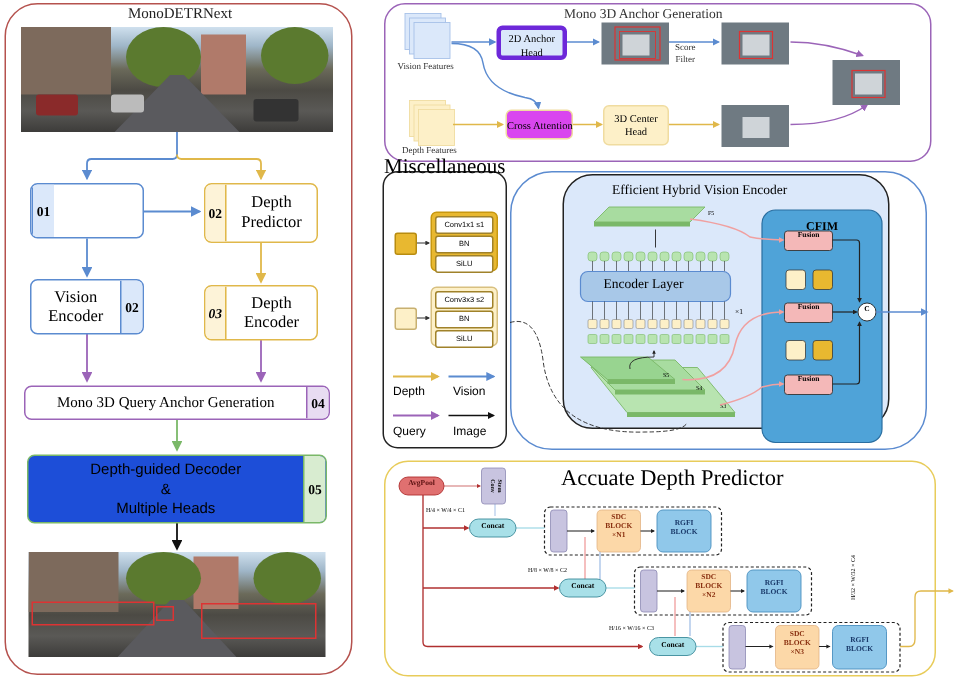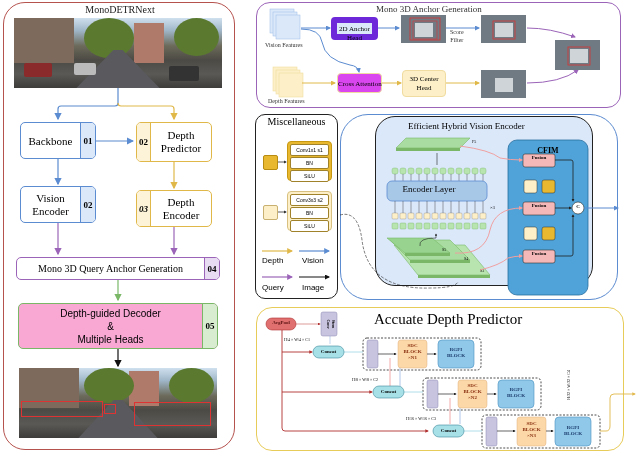--- a/index.html
+++ b/index.html
@@ -55,21 +55,20 @@
   <path d="M58,159 V184" fill="none" stroke="#5b8bd0" stroke-width="1.2" marker-end="url(#ab)"></path>
   <path d="M174,162 V188" fill="none" stroke="#e0b84a" stroke-width="1.2" marker-end="url(#ay)"></path>
   <path d="M58,222 V254" fill="none" stroke="#9b64b8" stroke-width="1.2" marker-end="url(#ap)"></path>
   <path d="M174,226 V254" fill="none" stroke="#9b64b8" stroke-width="1.2" marker-end="url(#ap)"></path>
   <path d="M118,280 V300" fill="none" stroke="#7ab868" stroke-width="1.2" marker-end="url(#ag)"></path>
   <path d="M118,348 V366" fill="none" stroke="#111" stroke-width="1.2" marker-end="url(#ak)"></path>
 </svg>
 <div class="abs serif" style="left:178px;top:105px;font-size:7px;color:#333;margin-top:20px;">Accurate</div>
 
 <div class="abs" style="left:20px;top:122px;width:76px;height:37px;border:1.3px solid #5b8bd0;border-radius:5px;box-sizing:border-box;background:#fff;display:flex;overflow:hidden;">
-  <div class="serif" style="flex:1;display:flex;align-items:center;justify-content:center;font-size:11px;">Backbone</div>
   <div class="serif" style="width:14px;background:#dbe8fa;border-left:1.3px solid #5b8bd0;display:flex;align-items:center;justify-content:center;font-size:9px;font-weight:bold;">01</div>
 </div>
 
 <div class="abs" style="left:136px;top:122px;width:76px;height:40px;border:1.3px solid #e0b84a;border-radius:5px;box-sizing:border-box;background:#fff;display:flex;overflow:hidden;">
   <div class="serif" style="width:13px;background:#fdf3d8;border-right:1.3px solid #e0b84a;display:flex;align-items:center;justify-content:center;font-size:9px;font-weight:bold;">02</div>
   <div class="serif" style="flex:1;display:flex;align-items:center;justify-content:center;font-size:11px;white-space:pre-line;text-align:center;line-height:13px;">Depth
 Predictor</div>
 </div>
 
 <div class="abs" style="left:20px;top:186px;width:76px;height:37px;border:1.3px solid #5b8bd0;border-radius:5px;box-sizing:border-box;background:#fff;display:flex;overflow:hidden;">
@@ -82,21 +81,21 @@
   <div class="serif" style="width:13px;background:#fdf3d8;border-right:1.3px solid #e0b84a;display:flex;align-items:center;justify-content:center;font-size:9px;font-weight:bold;font-style:italic;">03</div>
   <div class="serif" style="flex:1;display:flex;align-items:center;justify-content:center;font-size:11px;white-space:pre-line;text-align:center;line-height:13px;">Depth
 Encoder</div>
 </div>
 
 <div class="abs" style="left:16px;top:257px;width:204px;height:23px;border:1.3px solid #9b64b8;border-radius:5px;box-sizing:border-box;background:#fff;display:flex;overflow:hidden;">
   <div class="serif" style="flex:1;display:flex;align-items:center;justify-content:center;font-size:10px;">Mono 3D Query Anchor Generation</div>
   <div class="serif" style="width:14px;background:#e8dcf2;border-left:1.3px solid #9b64b8;display:flex;align-items:center;justify-content:center;font-size:9px;font-weight:bold;">04</div>
 </div>
 
-<div class="abs" style="left:18px;top:303px;width:200px;height:46px;border:1.3px solid #7ab868;border-radius:5px;box-sizing:border-box;background:#f9a8d4;display:flex;overflow:hidden;">
+<div class="abs" style="left:18px;top:303px;width:200px;height:46px;border:1.3px solid #7ab868;border-radius:5px;box-sizing:border-box;background:#1d4ed8;display:flex;overflow:hidden;">
   <div class="sans" style="flex:1;display:flex;align-items:center;justify-content:center;font-size:10px;white-space:pre-line;text-align:center;line-height:13px;">Depth-guided Decoder
 &amp;
 Multiple Heads</div>
   <div class="serif" style="width:14px;background:#d8ecd0;border-left:1.3px solid #7ab868;display:flex;align-items:center;justify-content:center;font-size:9px;font-weight:bold;">05</div>
 </div>
 
 <div class="abs photo" style="left:19px;top:368px;width:198px;height:70px;">
   <div class="bld" style="left:0;top:0;width:60px;height:40px;background:#7d6a5c;"></div>
   <div class="bld" style="left:110px;top:3px;width:30px;height:35px;background:#b07a6a;"></div>
   <div class="tree" style="left:65px;top:0;width:50px;height:35px;"></div>
@@ -156,30 +155,30 @@
       <rect x="245" y="78" width="18" height="14" fill="#cfd4d8"></rect>
     </g>
   <g>
       <rect x="305" y="40" width="45" height="30" fill="#6f7a82"></rect>
       <rect x="320" y="49" width="18" height="14" fill="#cfd4d8"></rect>
       <rect x="318" y="47" width="22" height="18" fill="none" stroke="#d33" stroke-width="0.8"></rect>
     </g>
 </svg>
 <div class="abs serif" style="left:265px;top:42px;font-size:6px;color:#333;">Vision Features</div>
 <div class="abs serif" style="left:268px;top:98px;font-size:6px;color:#333;">Depth Features</div>
-<div class="abs serif" style="left:331px;top:17px;width:47px;height:23px;background:#dbe8fa;border:6px solid #6d28d9;border-radius:4px;font-size:7px;text-align:center;white-space:pre-line;line-height:9px;box-sizing:border-box;padding-top:2px;">2D Anchor
+<div class="abs serif" style="left:331px;top:17px;width:47px;height:23px;background:#dbe8fa;border:3px solid #6d28d9;border-radius:4px;font-size:7px;text-align:center;white-space:pre-line;line-height:9px;box-sizing:border-box;padding-top:2px;">2D Anchor
 Head</div>
 <div class="abs serif" style="left:450px;top:28px;font-size:6px;text-align:center;white-space:pre-line;line-height:8px;color:#333;">Score
 Filter</div>
 <div class="abs serif" style="left:337px;top:73px;width:45px;height:20px;background:#d946ef;border:1px solid #f0dca0;border-radius:4px;font-size:7px;text-align:center;line-height:20px;box-sizing:border-box;white-space:nowrap;">Cross Attention</div>
 <div class="abs serif" style="left:402px;top:70px;width:44px;height:27px;background:#fdf0c8;border:1px solid #f0dca0;border-radius:4px;font-size:7px;text-align:center;white-space:pre-line;line-height:9px;box-sizing:border-box;padding-top:4px;">3D Center
 Head</div>
 
 <div class="abs" style="left:255px;top:114px;width:83px;height:185px;border:1.3px solid #222;border-radius:10px;box-sizing:border-box;"></div>
-<div class="abs serif" style="left:255px;top:116px;width:83px;text-align:center;font-size:10px;">Miscellaneous</div>
+<div class="abs serif" style="left:255px;top:104px;width:83px;text-align:center;font-size:14px;">Miscellaneous</div>
 
 <div class="abs" style="left:263px;top:155px;width:13px;height:13px;background:#e8b830;border:1px solid #b88c10;border-radius:2px;"></div>
 <div class="abs" style="left:263px;top:205px;width:13px;height:13px;background:#fdf0c8;border:1px solid #c8b070;border-radius:2px;"></div>
 <svg class="abs" style="left:255px;top:110px;" width="85" height="190">
   <defs>
     <marker id="ak3" markerWidth="4" markerHeight="4" refX="3" refY="2" orient="auto">
         <path d="M0,0 L4,2 L0,4 z" fill="#333"></path>
       </marker>
     <marker id="ay3" markerWidth="5" markerHeight="5" refX="4" refY="2.5" orient="auto">
         <path d="M0,0 L5,2.5 L0,5 z" fill="#e0b84a"></path>

